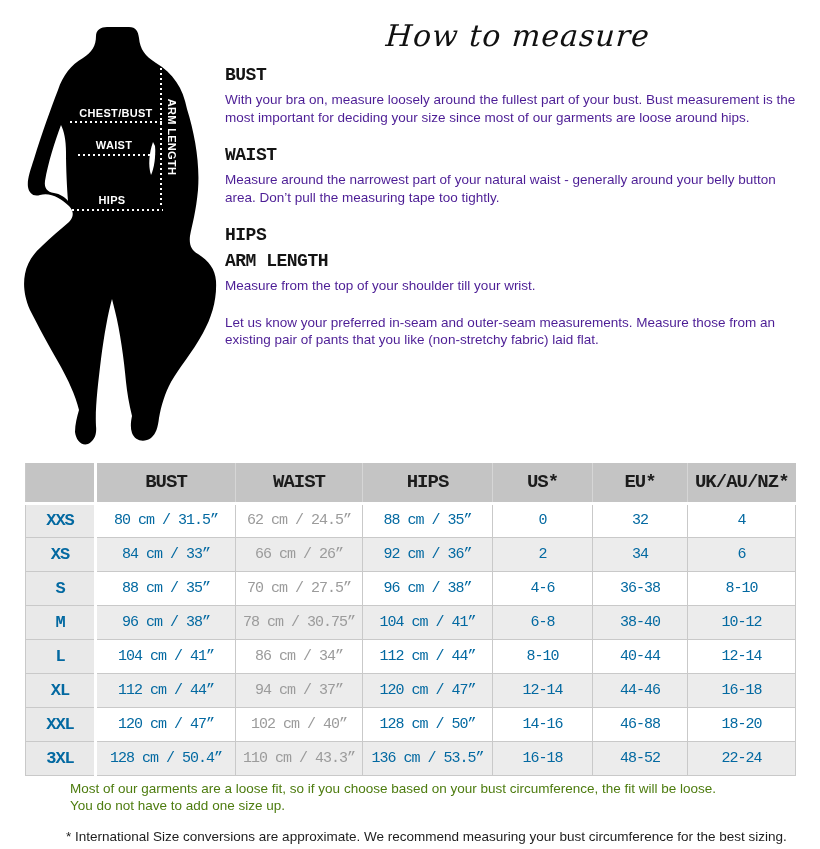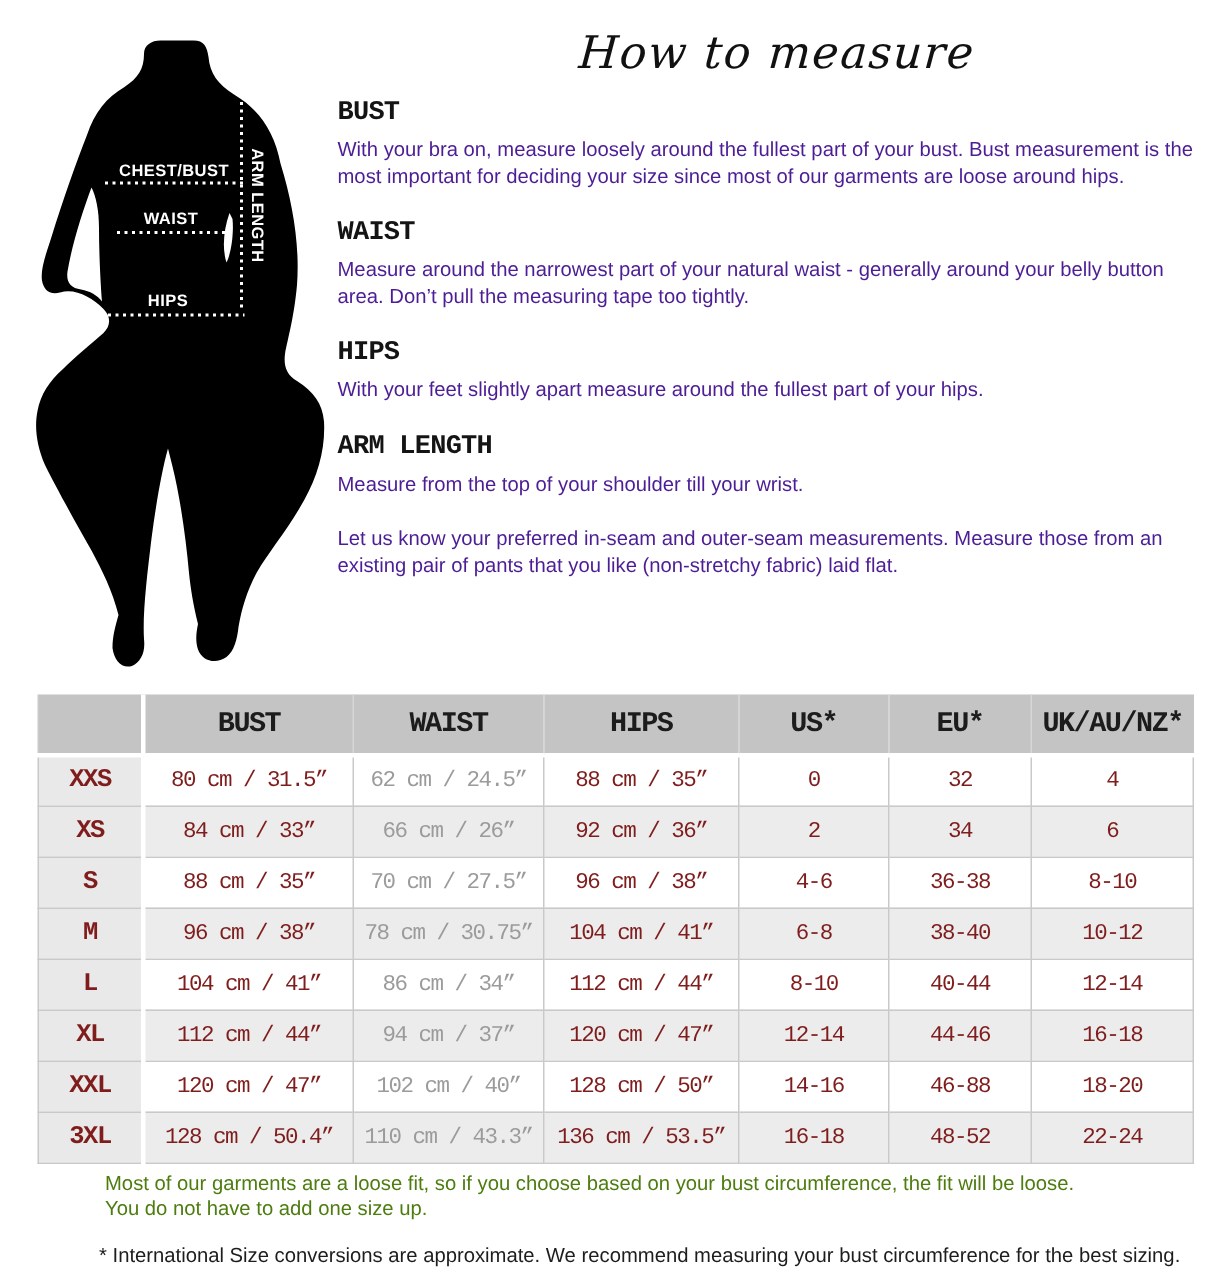--- a/index.html
+++ b/index.html
@@ -66,21 +66,21 @@
     white-space:nowrap;
     letter-spacing:-1px;
   }
   .size-table th:first-child { border-left:1px solid #c9c9c9; border-right:3px solid #ffffff; }
   .size-table td {
     border:1px solid #c9c9c9;
     height:34px;
     text-align:center;
     vertical-align:middle;
     font-size:15px;
-    color:#7f1d1d;
+    color:#0369a1;
     background:#ffffff;
     white-space:nowrap;
     letter-spacing:-1px;
   }
   .size-table td.col-size {
     background:#e9e9e9;
     font-size:17px;
     font-weight:700;
     border-right:3px solid #ffffff;
   }
@@ -159,21 +159,20 @@
       <div class="section">
         <h2>BUST</h2>
         <p>With your bra on, measure loosely around the fullest part of your bust. Bust measurement is the most important for deciding your size since most of our garments are loose around hips.</p>
       </div>
       <div class="section">
         <h2>WAIST</h2>
         <p>Measure around the narrowest part of your natural waist - generally around your belly button area. Don’t pull the measuring tape too tightly.</p>
       </div>
       <div class="section">
         <h2>HIPS</h2>
-        <p>With your feet slightly apart measure around the fullest part of your hips.</p>
       </div>
       <div class="section">
         <h2>ARM LENGTH</h2>
         <p>Measure from the top of your shoulder till your wrist.</p>
       </div>
       <div class="section">
         <p>Let us know your preferred in-seam and outer-seam measurements. Measure those from an existing pair of pants that you like (non-stretchy fabric) laid flat.</p>
       </div>
     </div>
   </div>

